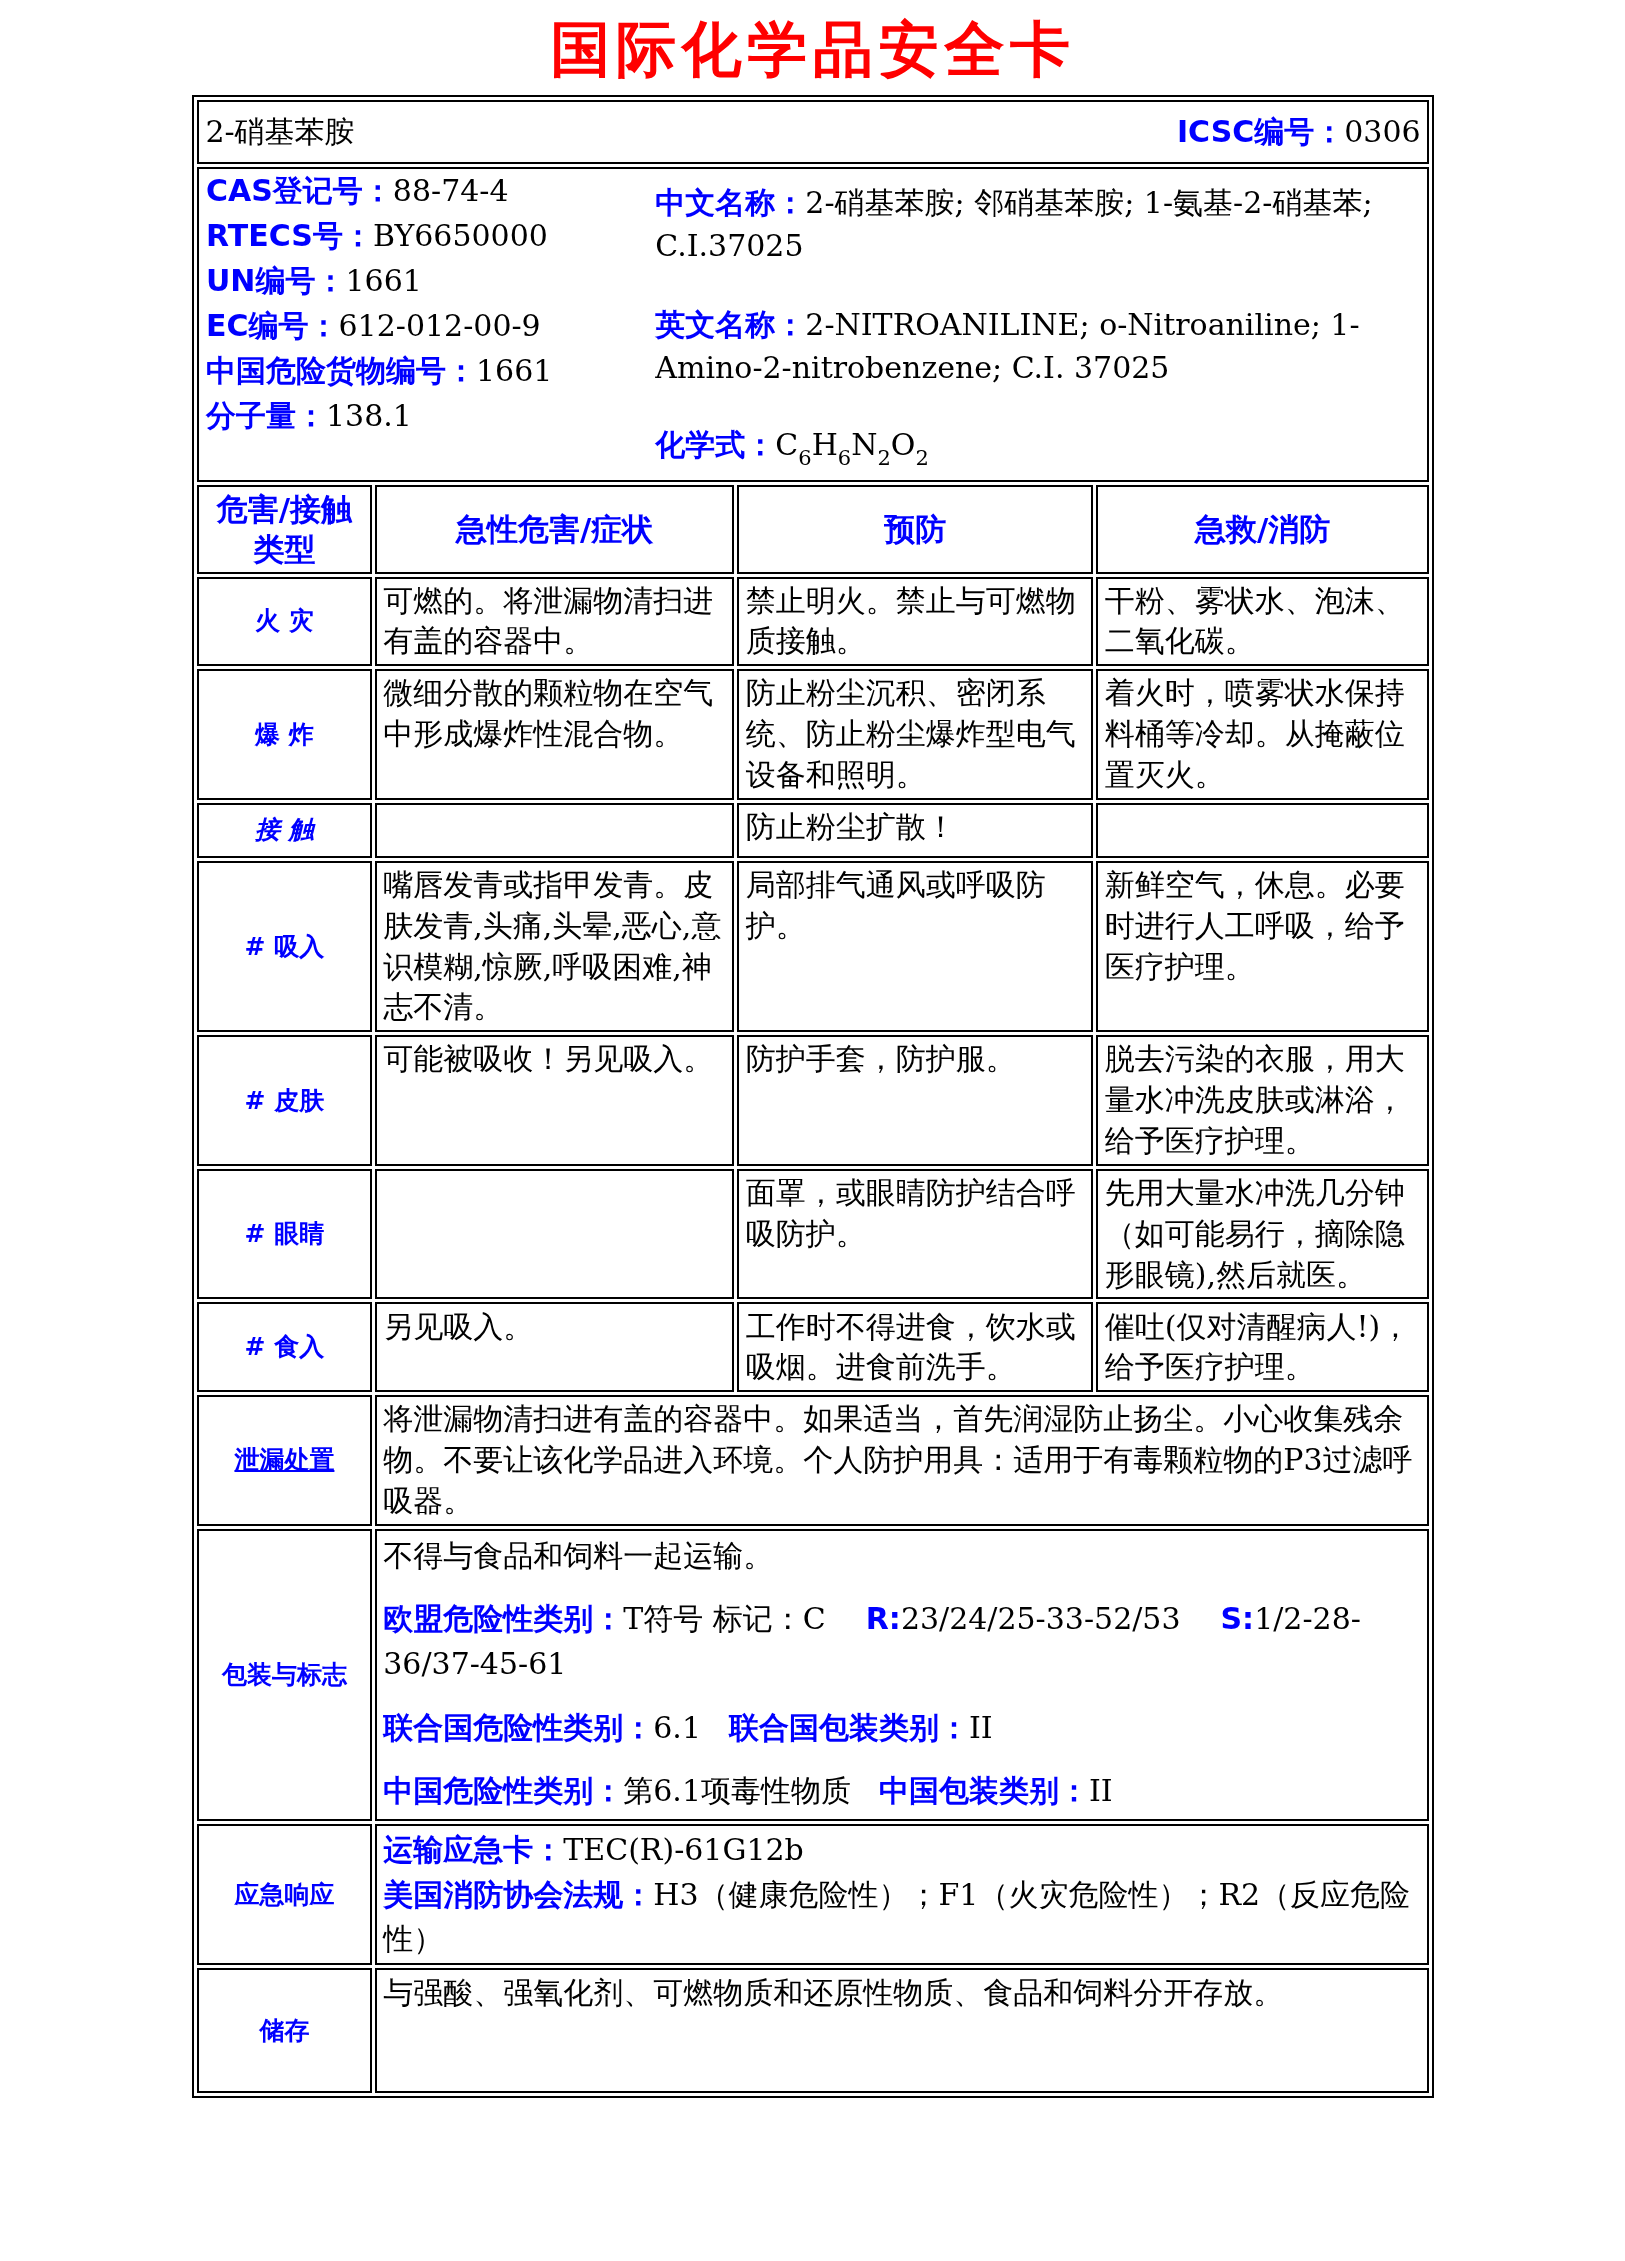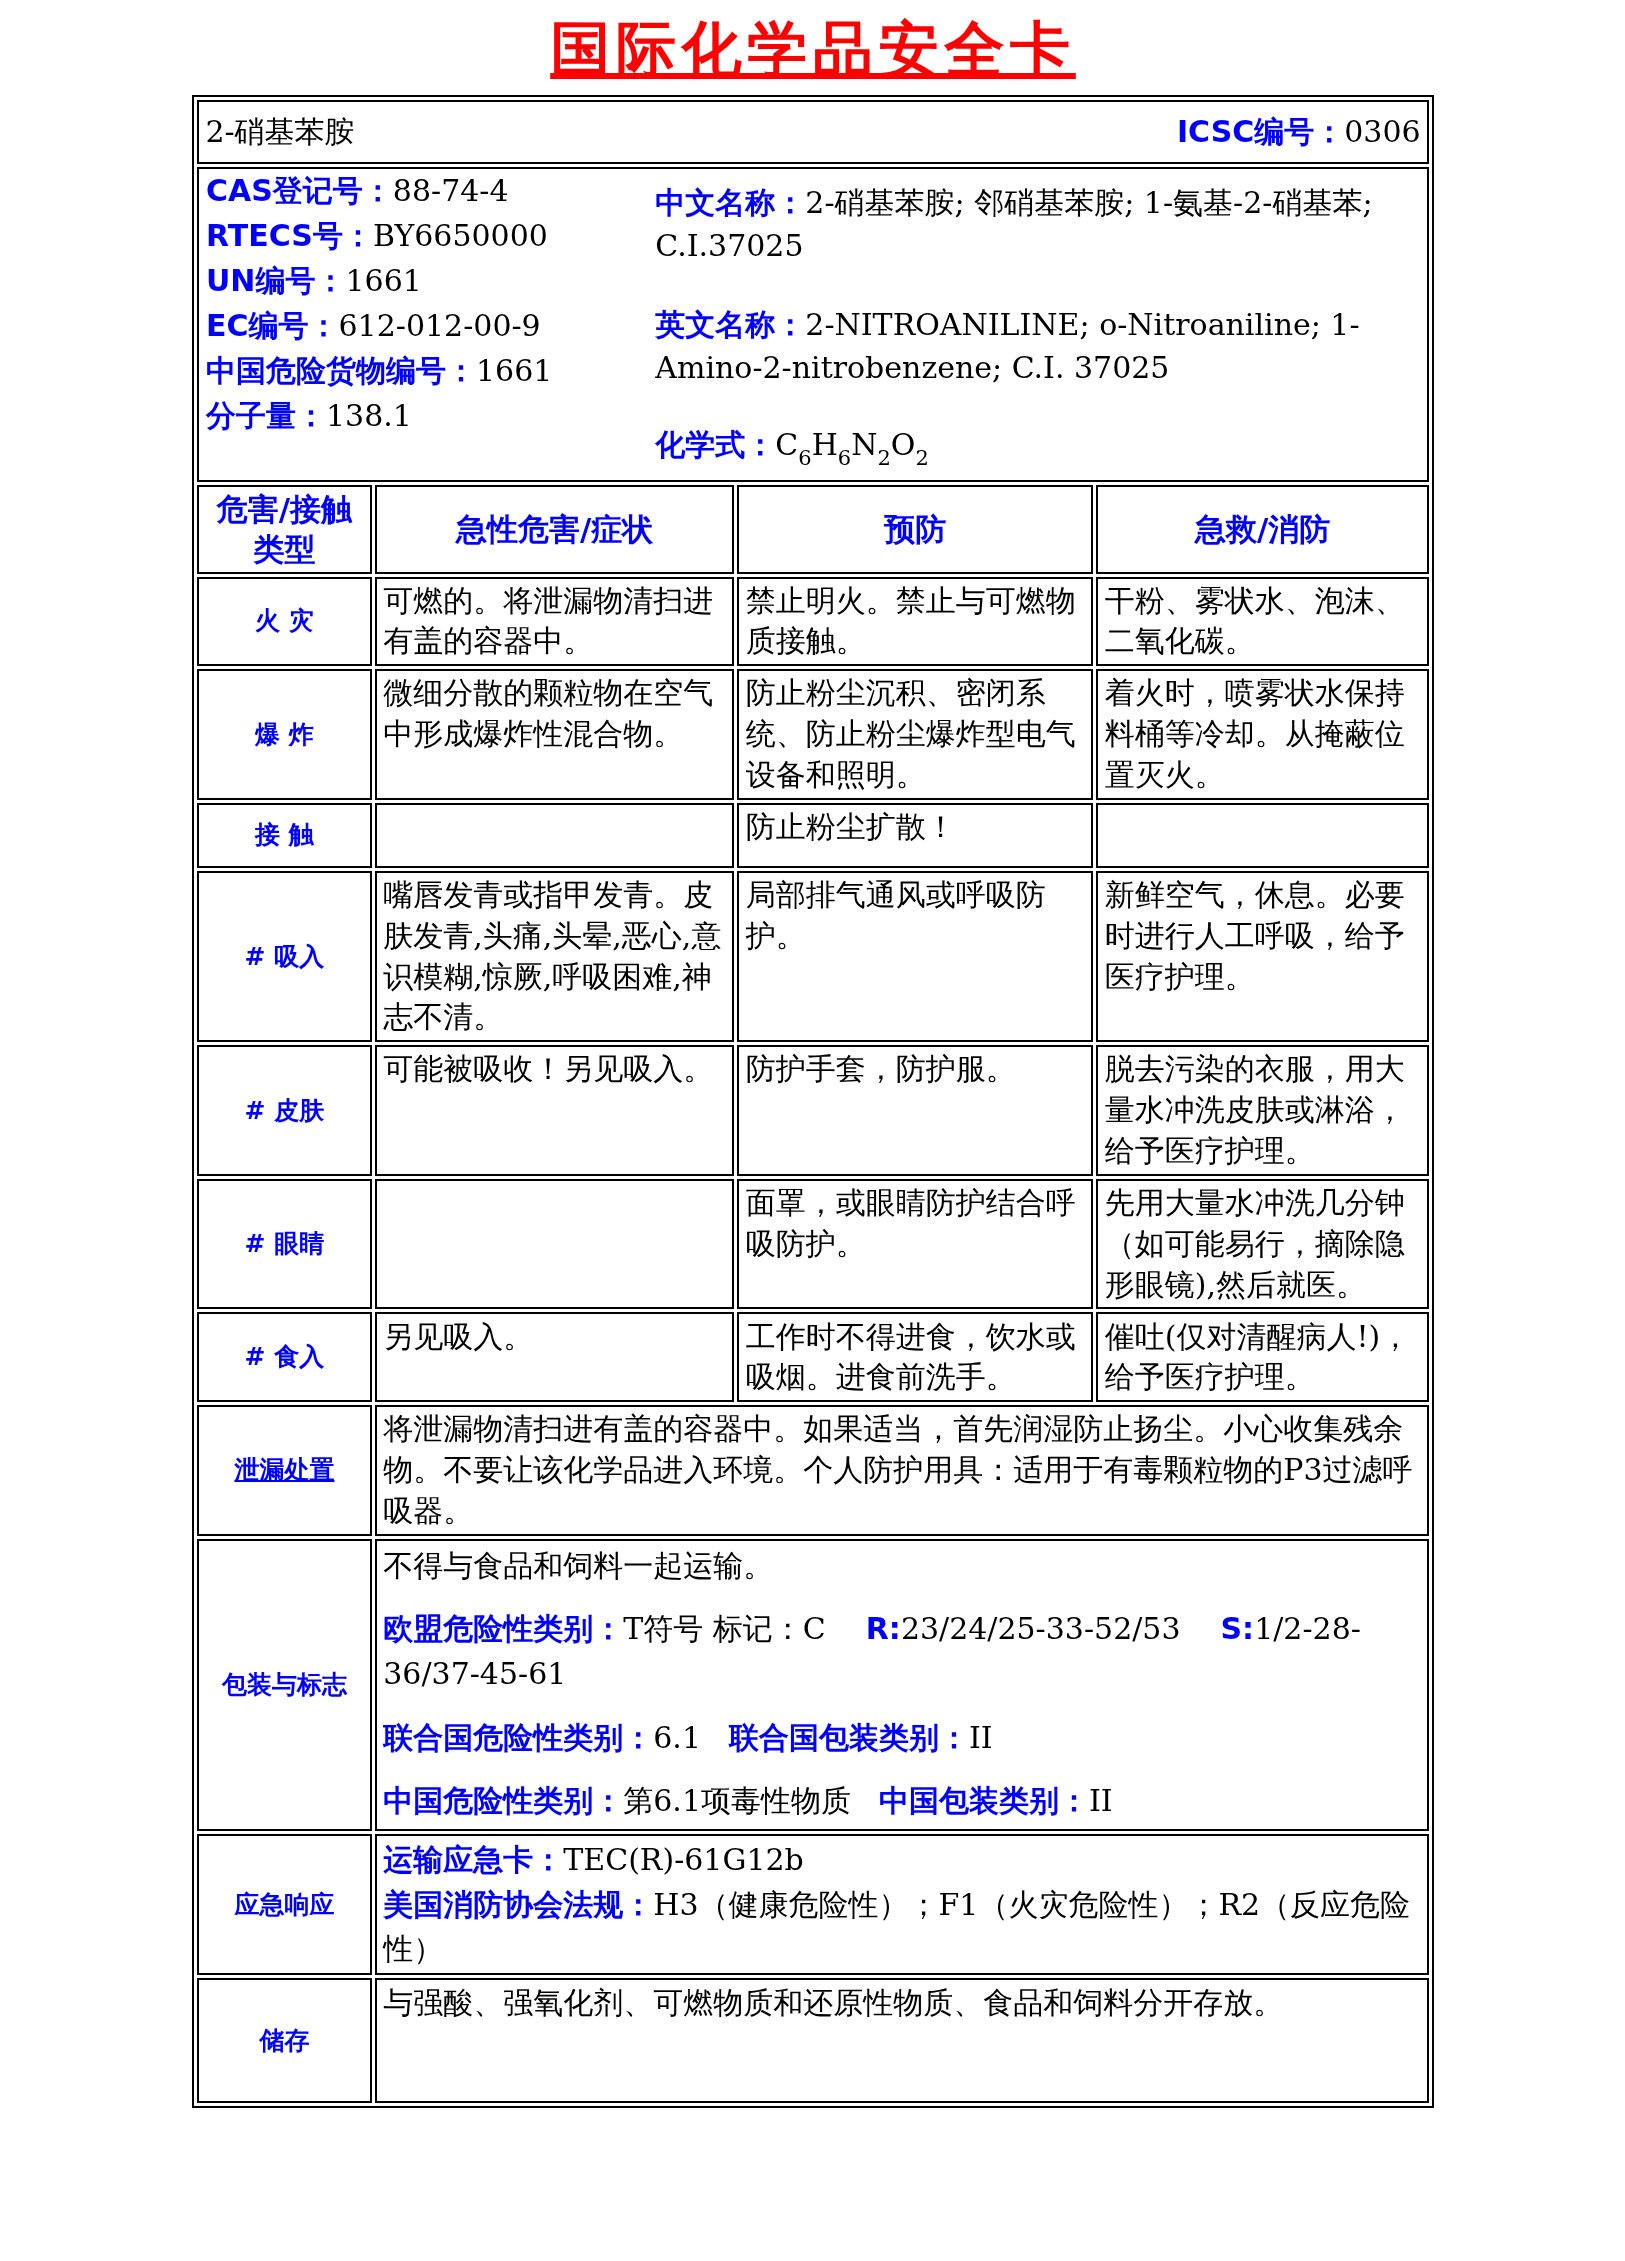--- a/index.html
+++ b/index.html
@@ -11,21 +11,20 @@
   }
   .page-title {
     margin:18.4px auto 14px;
     text-align:center;
     font-family:"DejaVu Sans","Liberation Sans",sans-serif;
     font-weight:bold;
     color:#ff0000;
     font-size:60px;
     letter-spacing:5.7px;
     line-height:1.05;
-    text-decoration:underline;
   }
   table.card {
     width:1242px;
     margin:0 auto;
     border:2.8px solid #000;
     border-spacing:3.5px;
     border-collapse:separate;
     background:#fff;
     table-layout:fixed;
   }
@@ -147,21 +146,21 @@
     </tr>
 
     <tr>
       <td class="cat" style="height:119px;">爆 炸</td>
       <td>微细分散的颗粒物在空气中形成爆炸性混合物。</td>
       <td>防止粉尘沉积、密闭系统、防止粉尘爆炸型电气设备和照明。</td>
       <td>着火时，喷雾状水保持料桶等冷却。从掩蔽位置灭火。</td>
     </tr>
 
     <tr>
-      <td class="cat" style="height:65px;">接 触</td>
+      <td class="cat" style="height:55px;font-style:italic;">接 触</td>
       <td></td>
       <td>防止粉尘扩散！</td>
       <td></td>
     </tr>
 
     <tr>
       <td class="cat" style="height:163px;"># 吸入</td>
       <td>嘴唇发青或指甲发青。皮肤发青,头痛,头晕,恶心,意识模糊,惊厥,呼吸困难,神志不清。</td>
       <td>局部排气通风或呼吸防护。</td>
       <td>新鲜空气，休息。必要时进行人工呼吸，给予医疗护理。</td>

